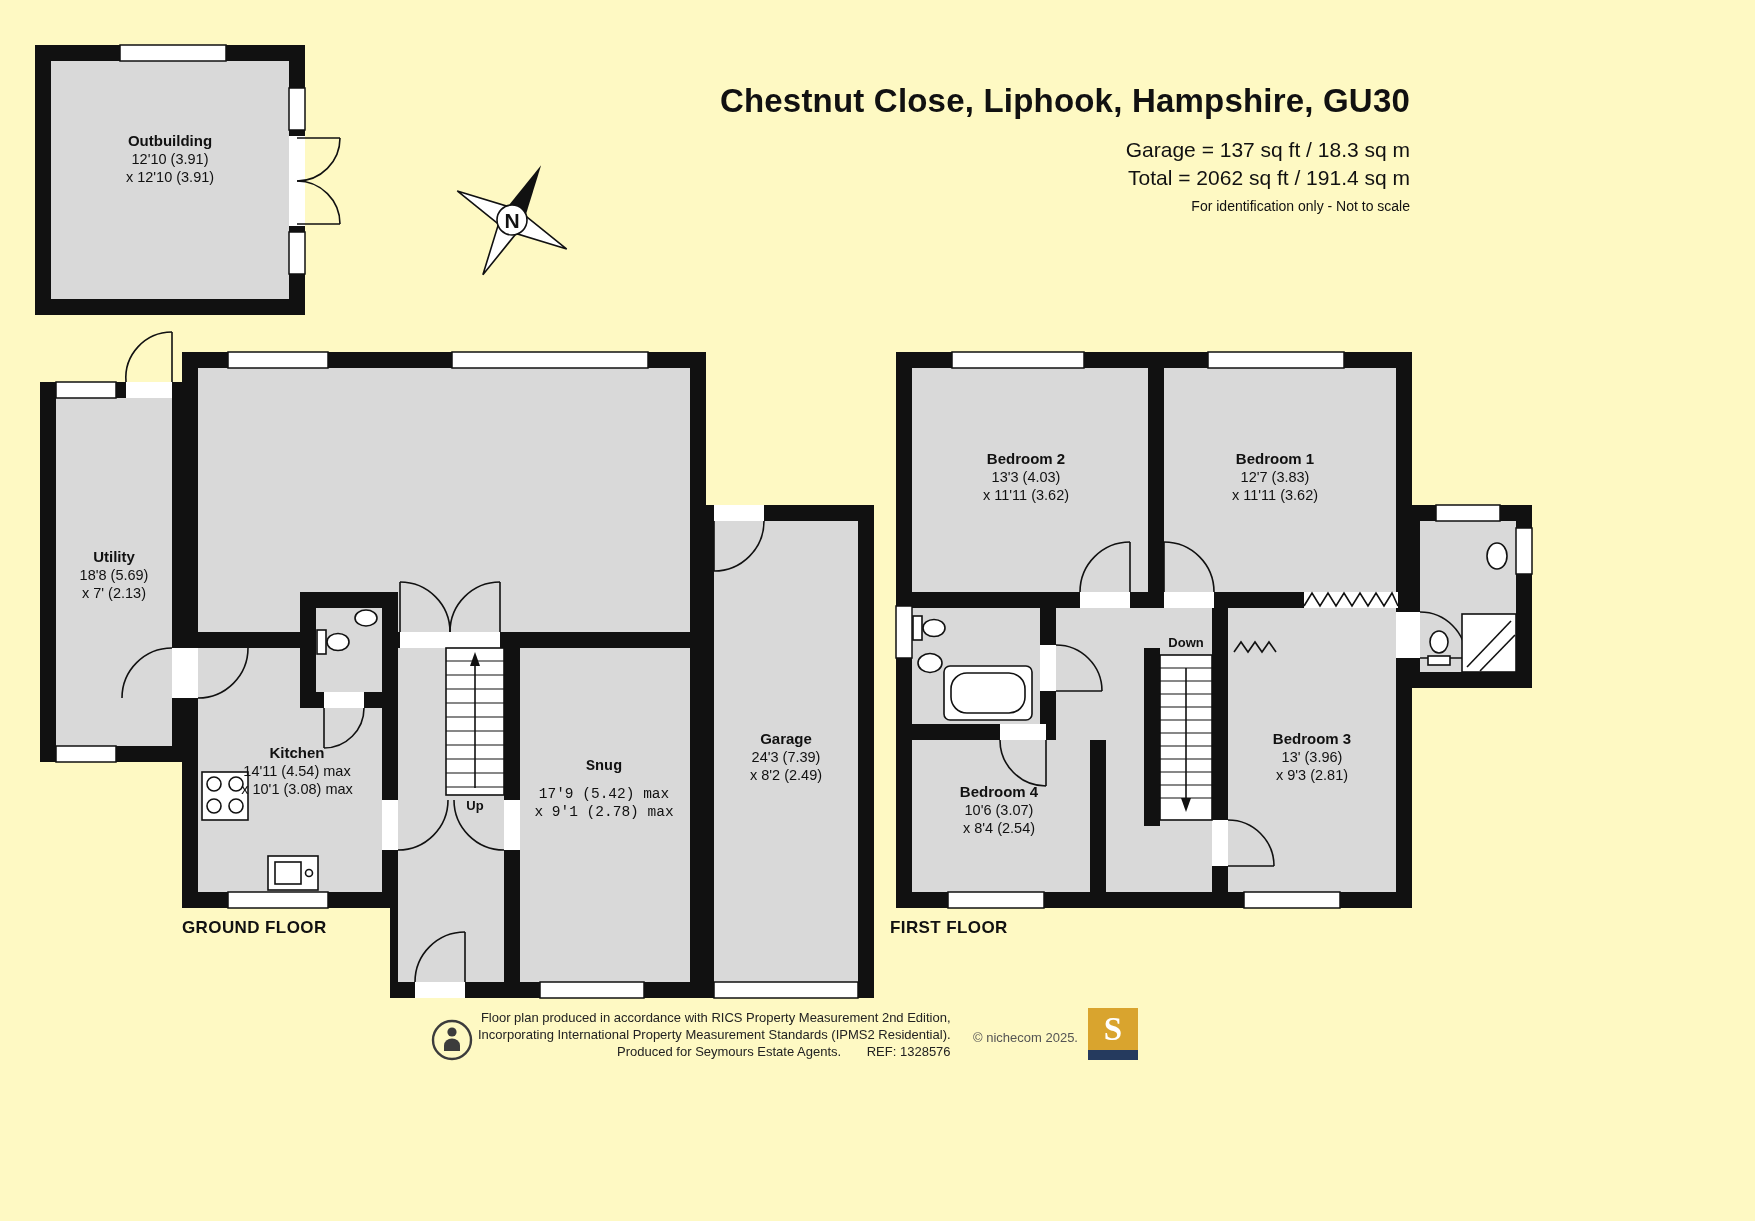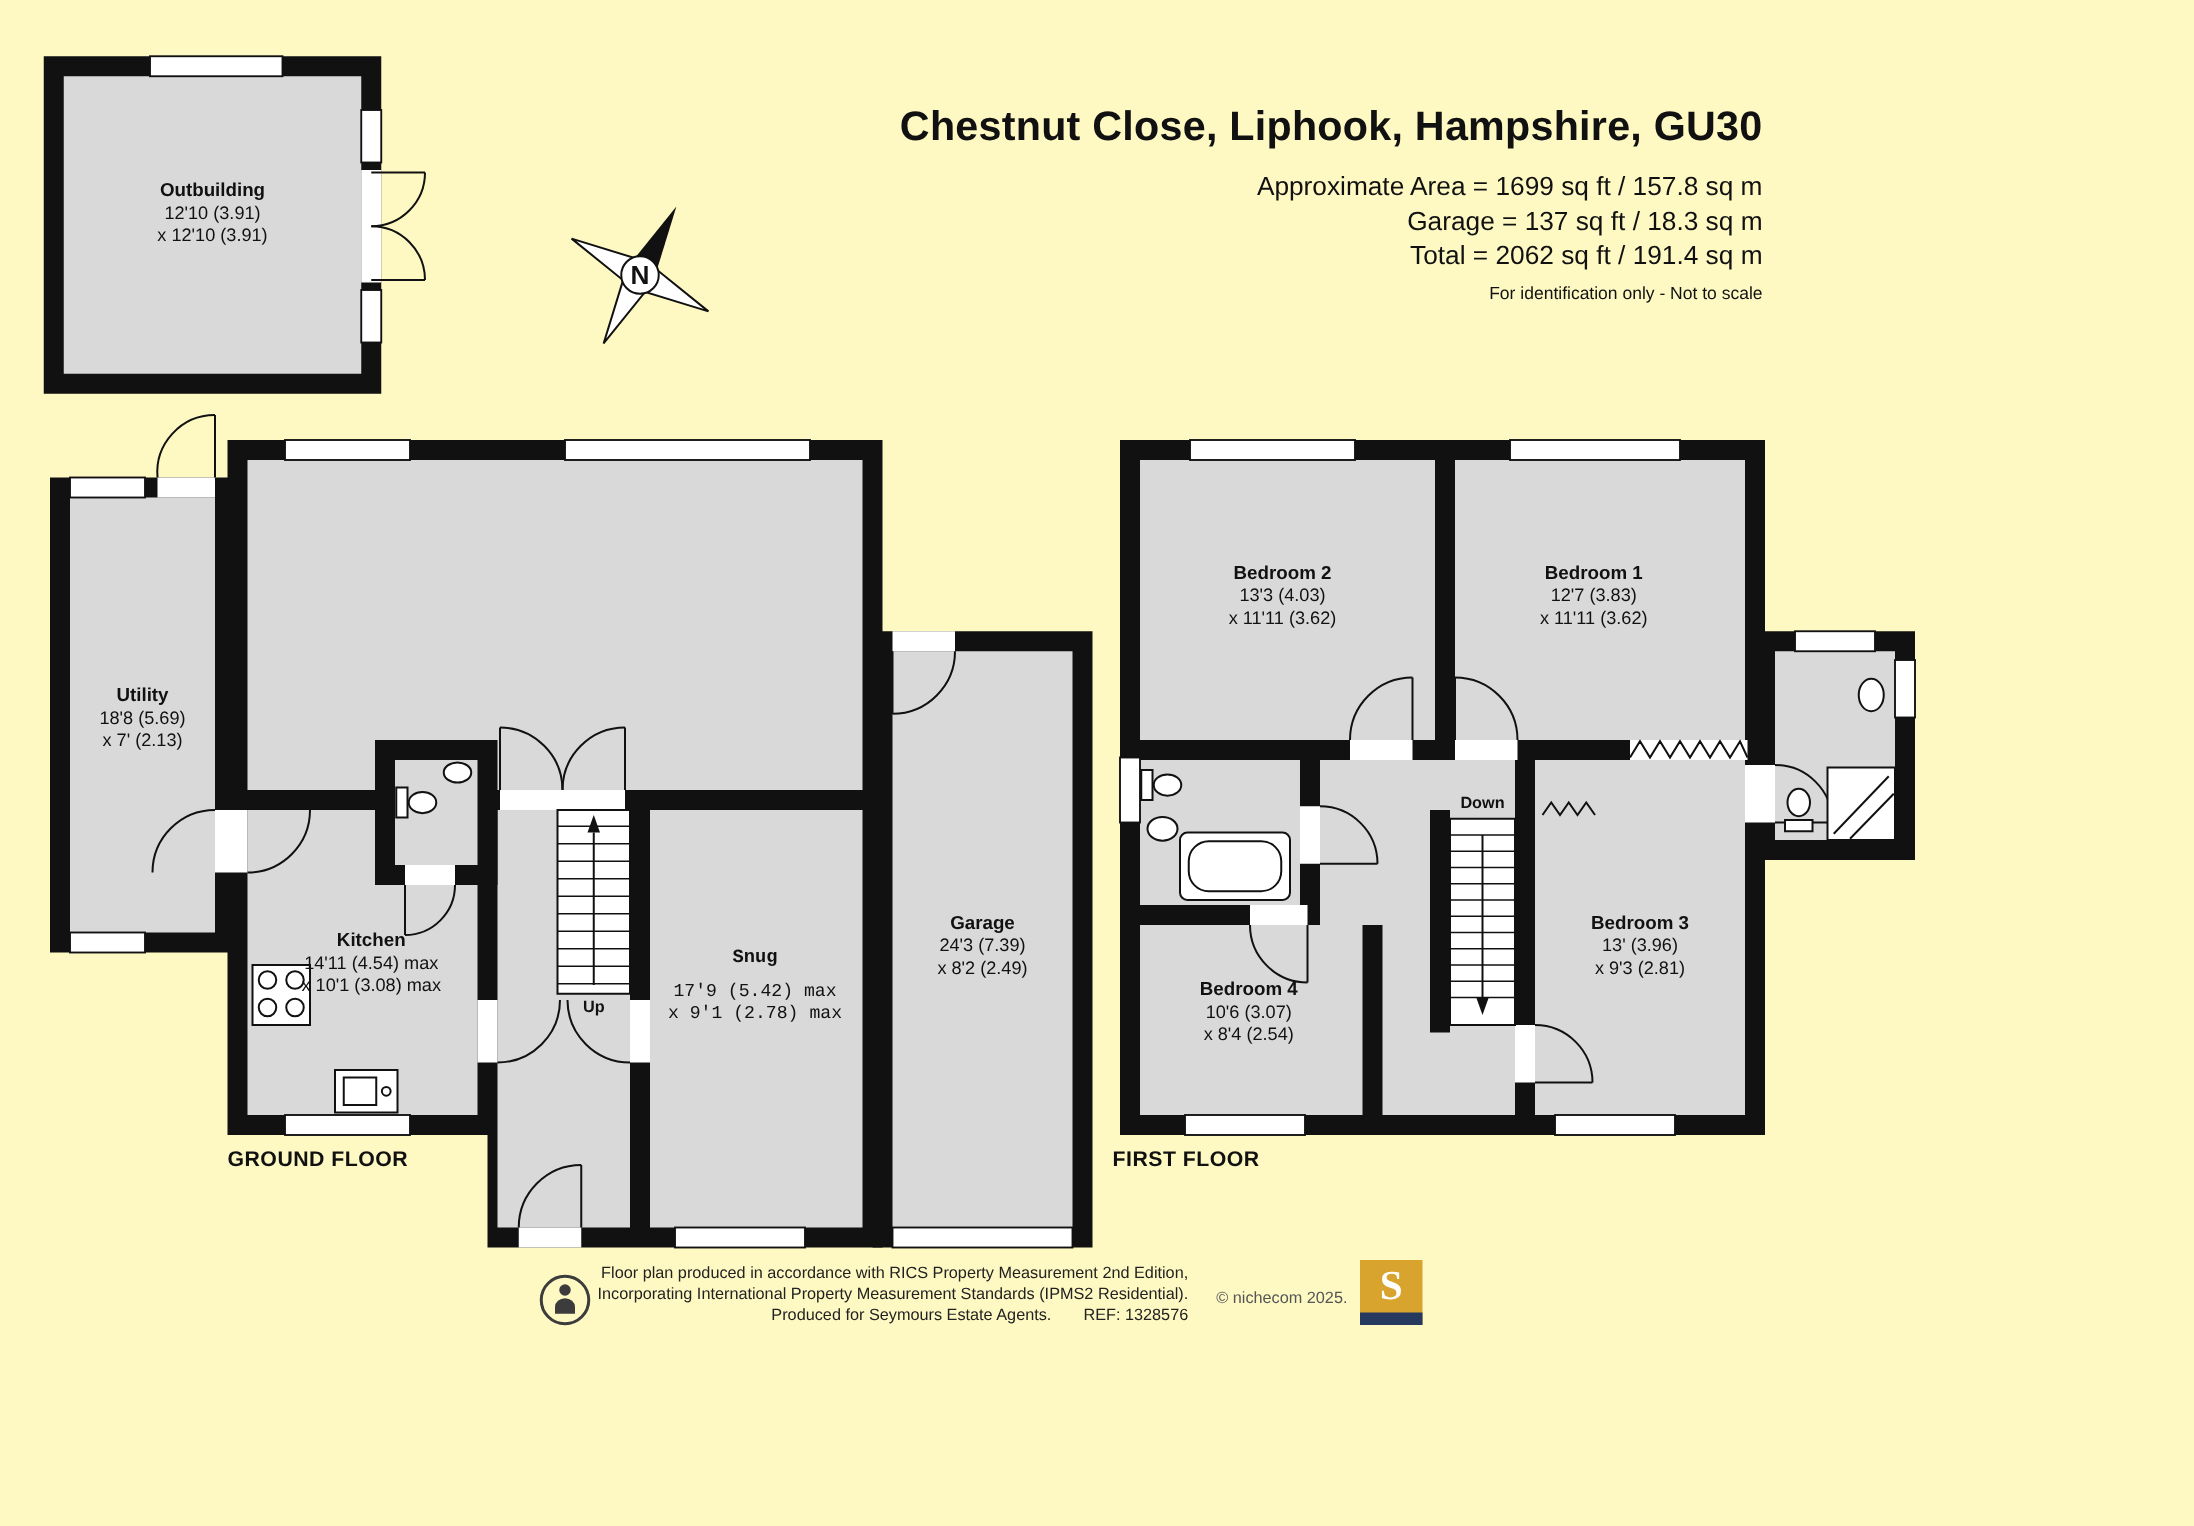--- a/index.html
+++ b/index.html
@@ -263,29 +263,28 @@
 
     <g>
       <circle cx="452" cy="1040" r="19" fill="none" stroke="#3c3c3c" stroke-width="2.4"></circle>
       <circle cx="452" cy="1032" r="4.6" fill="#3c3c3c"></circle>
       <path d="M444 1051 v-5.5 a8 7 0 0 1 16 0 v5.5 z" fill="#3c3c3c"></path>
     </g>
   </svg>
 
   <div class="header-block">
     <div class="title">Chestnut Close, Liphook, Hampshire, GU30</div>
-    <div class="area-line">Approximate Area = 1699 sq ft / 157.8 sq m</div>
     <div class="area-line">Garage = 137 sq ft / 18.3 sq m</div>
     <div class="area-line">Total = 2062 sq ft / 191.4 sq m</div>
     <div class="disclaimer">For identification only - Not to scale</div>
   </div>
 
   <div class="north-label" style="left:512px; top:221px;">N</div>
 
-  <div class="roomlabel" style="left:170px; top:171px;">
+  <div class="roomlabel" style="left:170px; top:159px;">
     <div class="rname">Outbuilding</div>
     <div class="rdim">12'10 (3.91)</div>
     <div class="rdim">x 12'10 (3.91)</div>
   </div>
 
 
   <div class="roomlabel" style="left:114px; top:575px;">
     <div class="rname">Utility</div>
     <div class="rdim">18'8 (5.69)</div>
     <div class="rdim">x 7' (2.13)</div>

